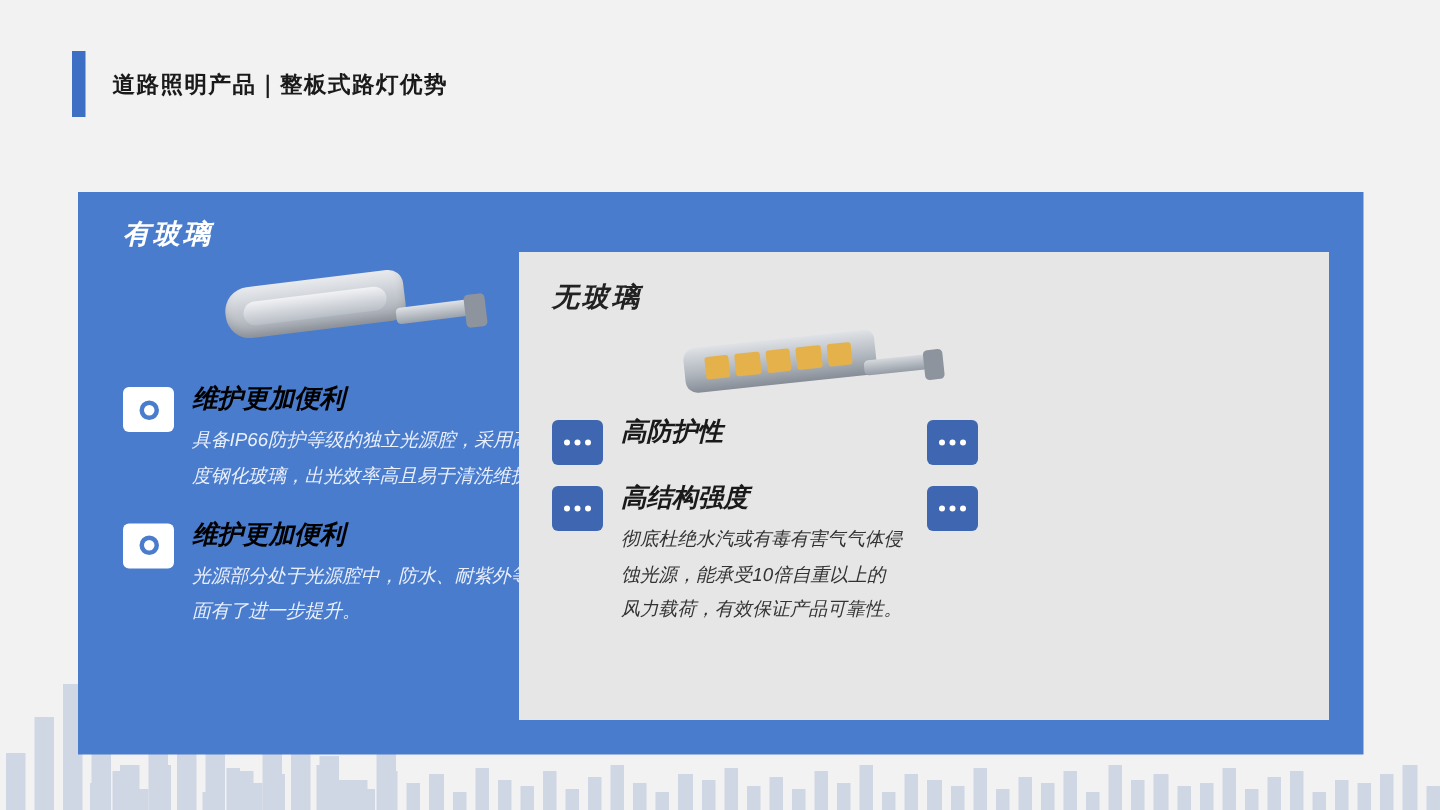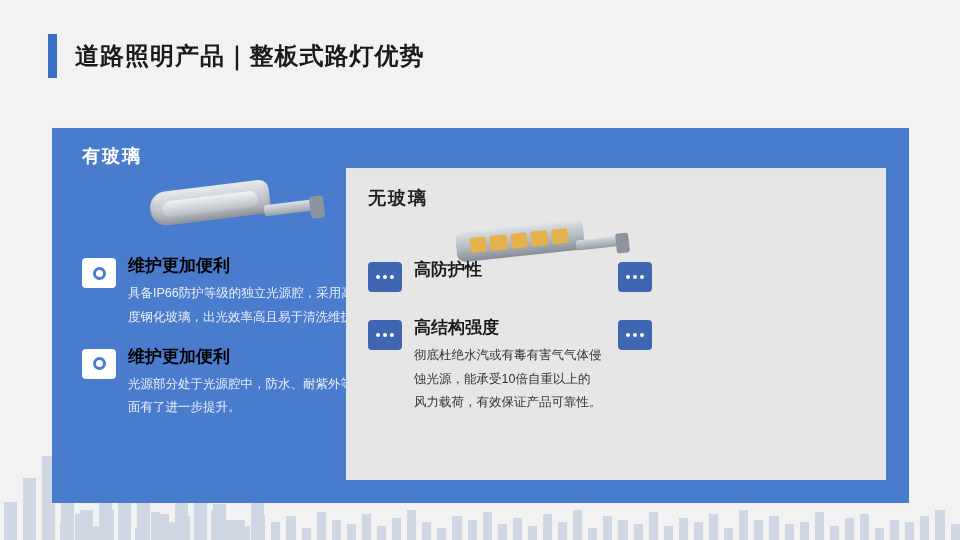--- a/index.html
+++ b/index.html
@@ -24,21 +24,21 @@
     display: flex;
     align-items: center;
   }
   #title-accent {
     width: 9px;
     height: 44px;
     background: #3d6fc4;
   }
   #title-text {
     margin-left: 18px;
-    font-size: 24px;
+    font-size: 15px;
     font-weight: bold;
     color: #1a1a1a;
     letter-spacing: 1px;
     white-space: nowrap;
   }
 
   
   #deco-bars {
     position: absolute;
     left: 0;
@@ -72,20 +72,21 @@
 
   
   #blue-panel {
     position: absolute;
     left: 52px;
     top: 128px;
     width: 857px;
     height: 375px;
     background: #4a7ccd;
     box-sizing: border-box;
+    font-style: italic;
   }
 
   
   #left-col {
     position: absolute;
     left: 30px;
     top: 16px;
     width: 285px;
   }
   .col-heading {
@@ -282,22 +283,22 @@
     top: 92px;
     width: 500px;
     display: flex;
     flex-wrap: wrap;
   }
   .g-cell {
     width: 250px;
     box-sizing: border-box;
     padding-right: 16px;
   }
-  .g-cell .feature { margin-top: 0; }
-  .g-cell.row2 .feature { margin-top: 26px; }
+  .g-cell .feature { margin-top: 18px; }
+  .g-cell.row2 .feature { margin-top: 12px; }
   #gray-panel .f-title { color: #1a1a1a; }
   #gray-panel .f-desc  { color: #333333; }
 </style>
 </head>
 <body>
 
 <div id="title-bar">
   <div id="title-accent"></div>
   <div id="title-text">道路照明产品｜整板式路灯优势</div>
 </div>

